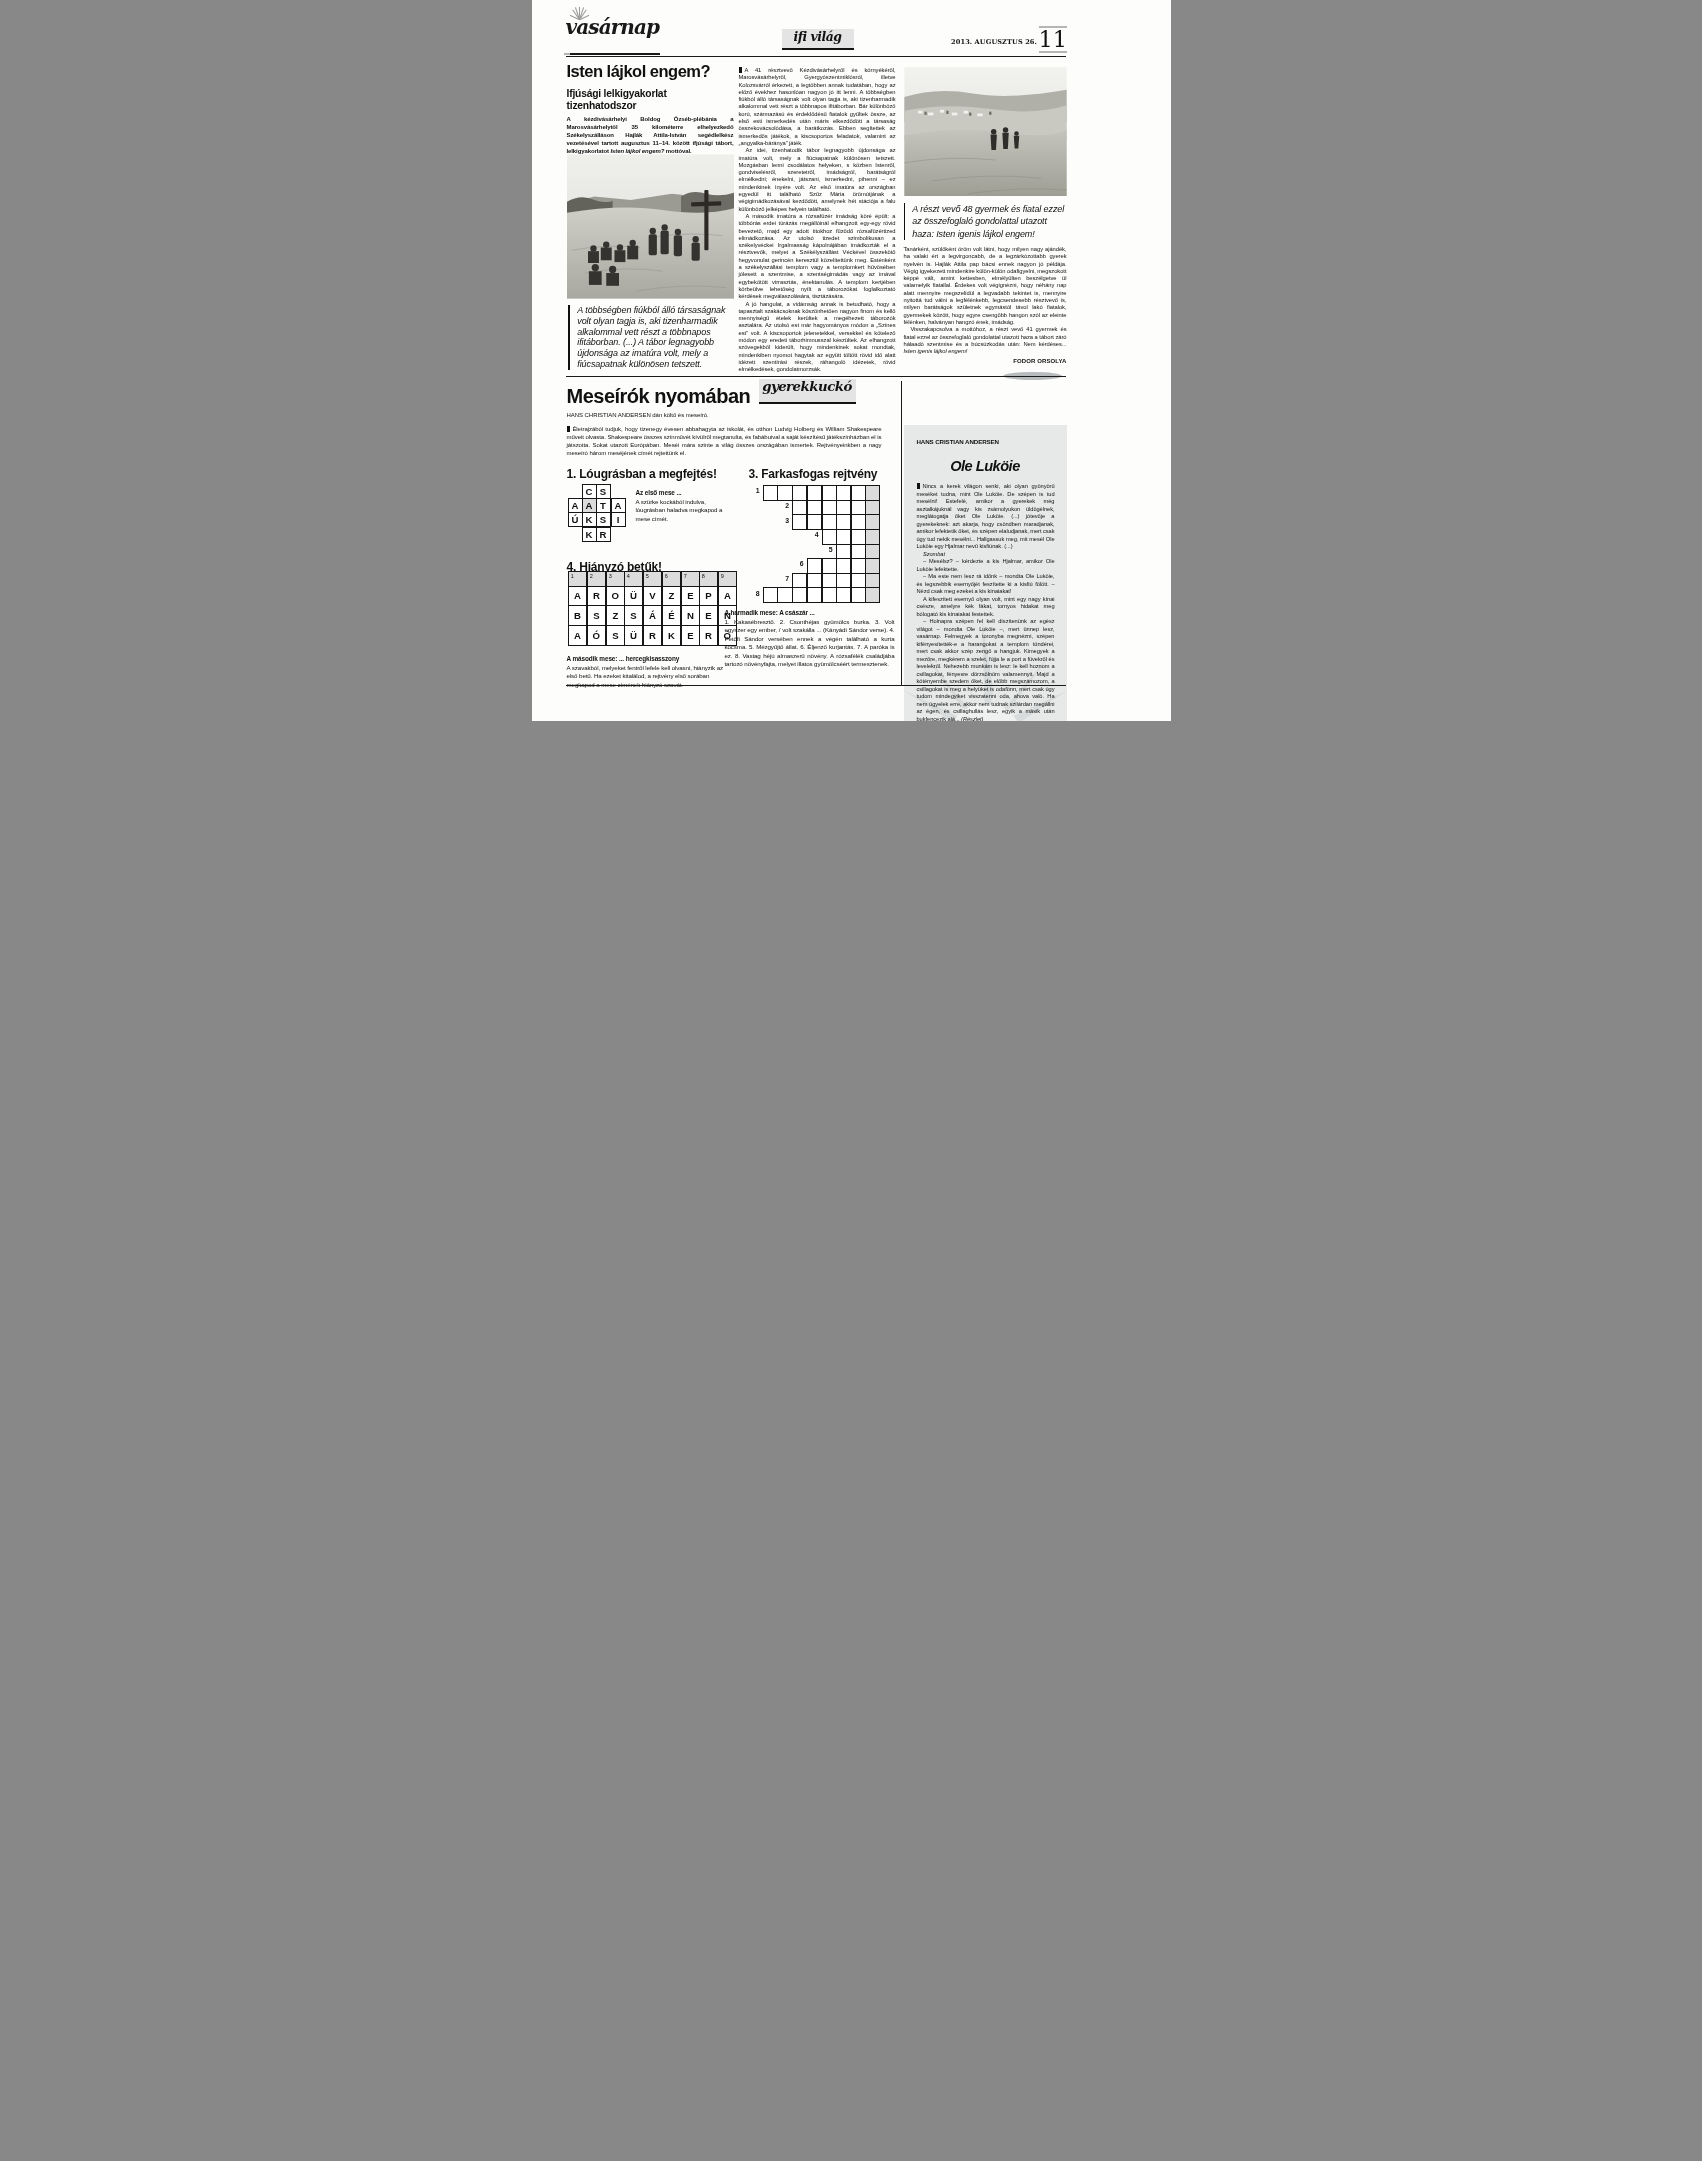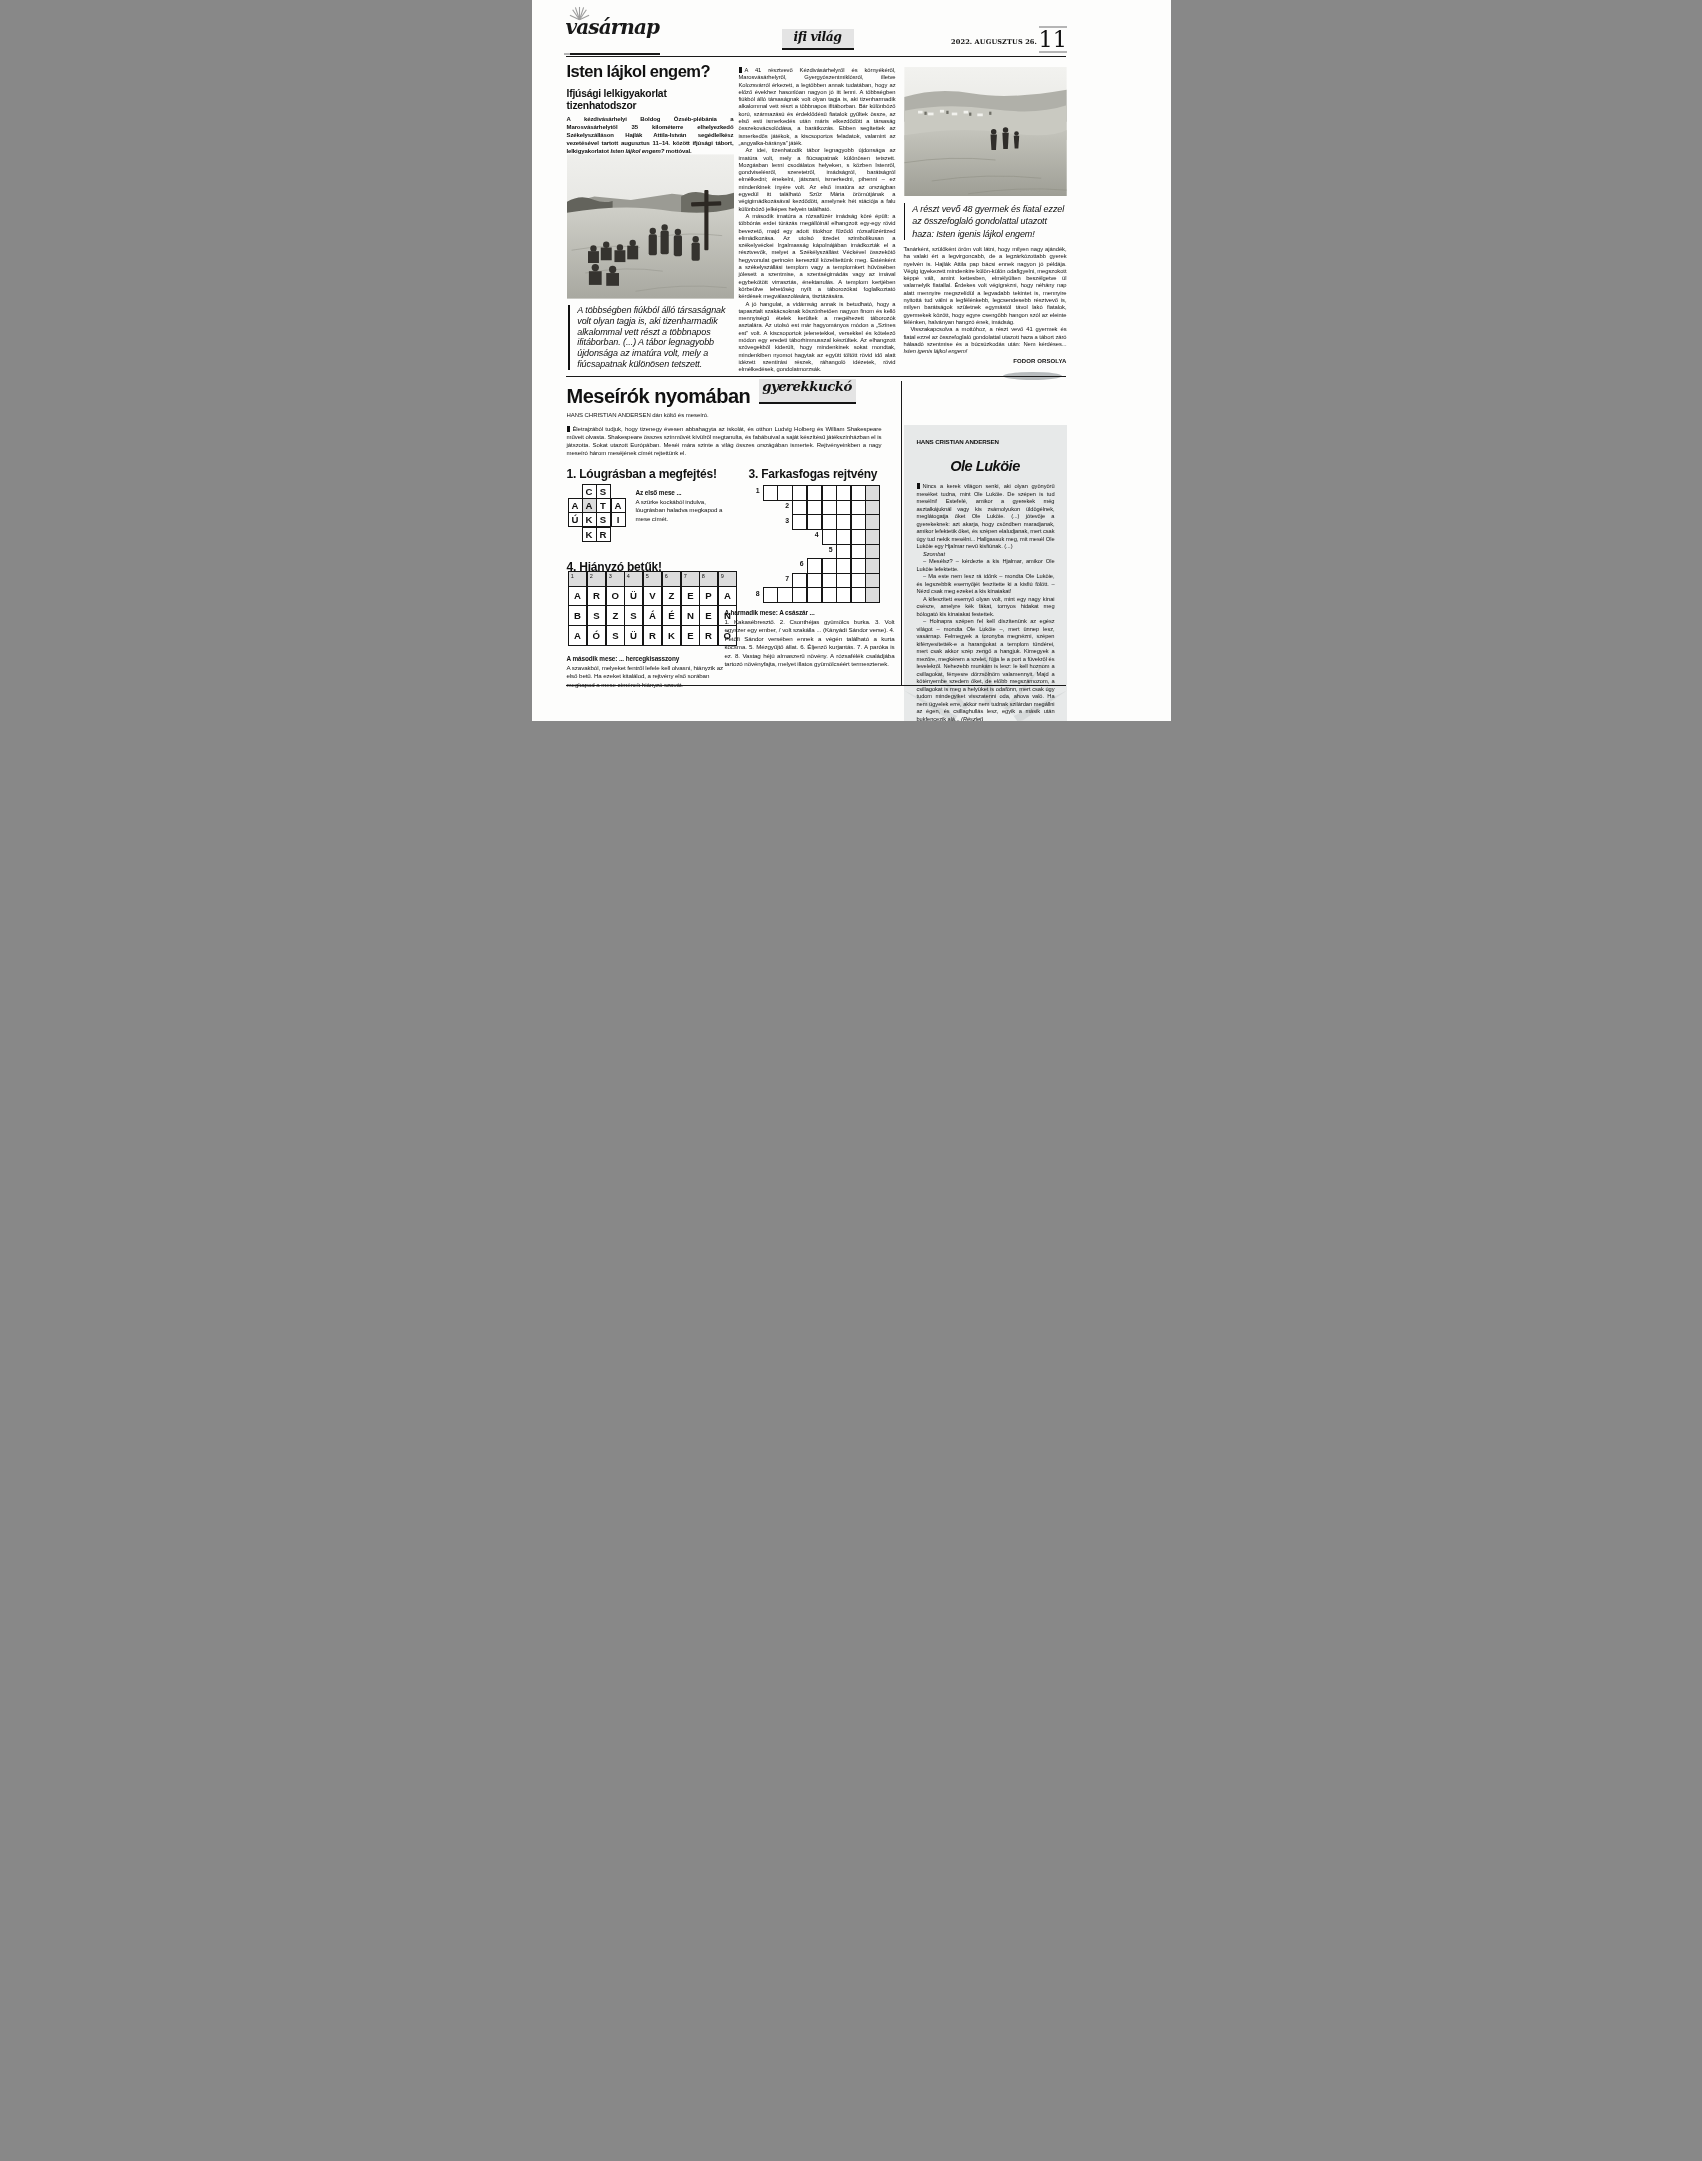--- a/index.html
+++ b/index.html
@@ -48,21 +48,21 @@
     </svg>
     <div class="abs serif" style="left:0;top:10px;font-size:20px;font-style:italic;font-weight:600;letter-spacing:-0.9px;color:#191919;">vasárnap</div>
     <div class="abs grayrule" style="left:-1.8px;top:48px;width:6px;height:2.3px;"></div>
     <div class="abs rule" style="left:4.6px;top:48px;width:90px;height:2.3px;"></div>
   </div>
 
   <div class="abs gbox" style="left:250px;top:29px;width:72px;height:19px;">
     <span class="serif" style="font-size:12.4px;font-style:italic;font-weight:700;letter-spacing:-0.5px;">ifi világ</span>
   </div>
 
-  <div class="abs serif" style="left:412px;top:38px;width:101px;text-align:center;font-size:6.6px;font-weight:700;letter-spacing:0.1px;">2022. AUGUSZTUS 26.</div>
+  <div class="abs serif" style="left:412px;top:38px;width:101px;text-align:center;font-size:6.6px;font-weight:700;letter-spacing:0.1px;">2013. AUGUSZTUS 26.</div>
 
   <div class="abs" style="left:507px;top:24px;width:29px;height:32px;">
     <div class="abs grayrule" style="left:0;top:1.8px;width:28px;height:2.3px;"></div>
     <div class="abs serif" style="left:0;top:2.7px;width:28px;text-align:center;font-size:22.4px;line-height:1.1;">11</div>
     <div class="abs grayrule" style="left:0;top:26.5px;width:28px;height:2.3px;"></div>
   </div>
 
   <div class="abs rule" style="left:34px;top:56px;width:500px;height:0.9px;"></div>
 
   <h1 class="abs headline" style="left:35px;top:63px;width:174px;margin:0;font-size:16.5px;">Isten lájkol engem?</h1>

